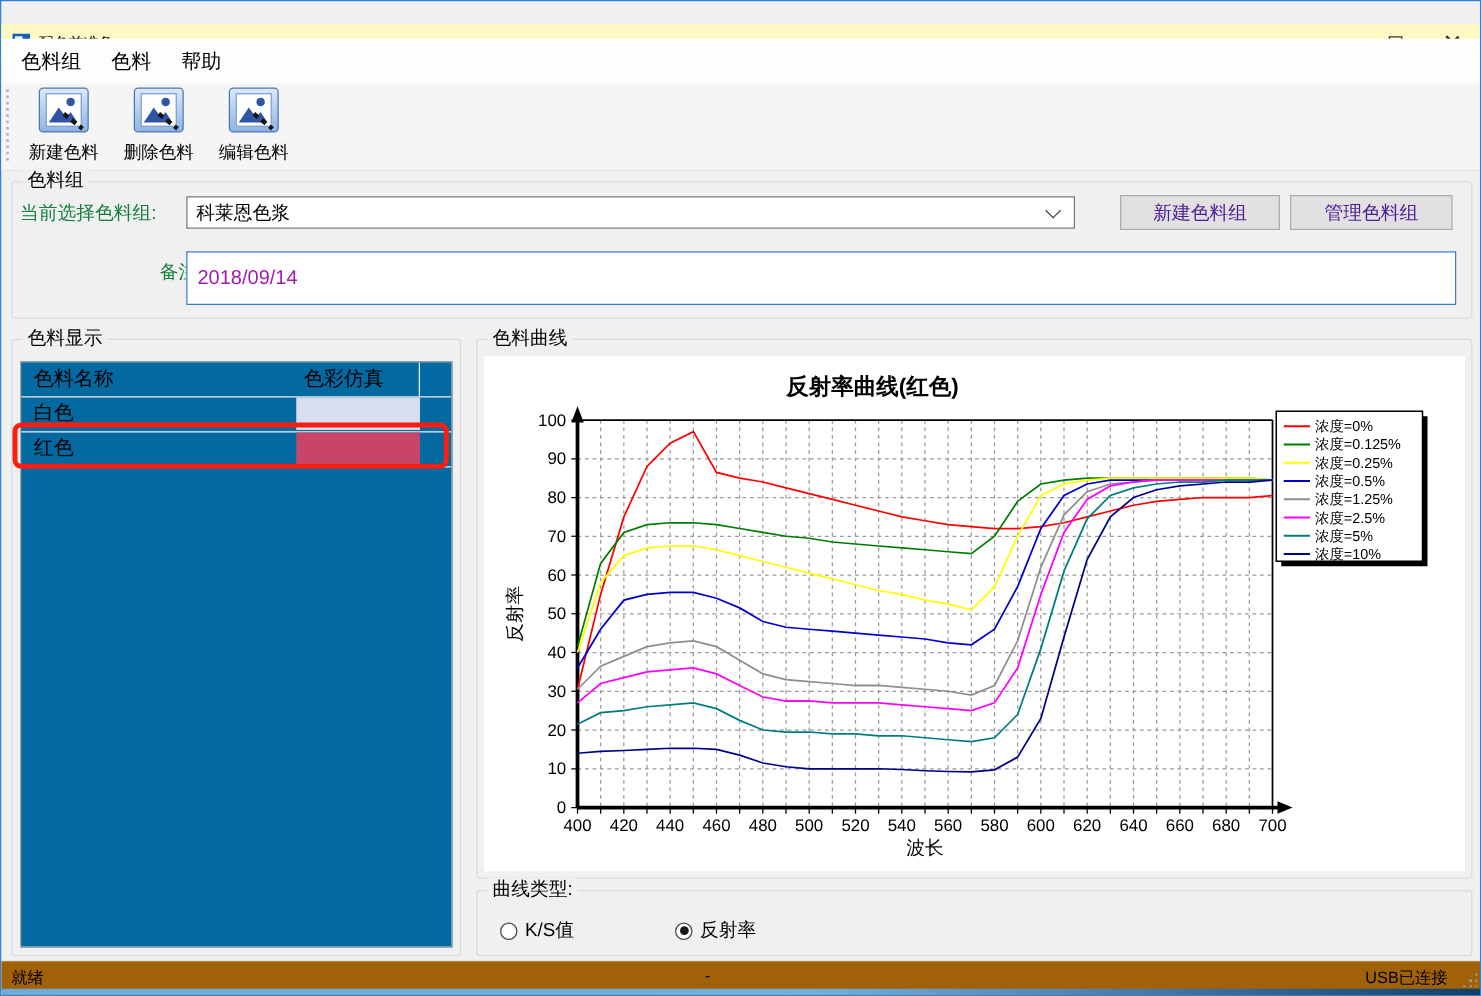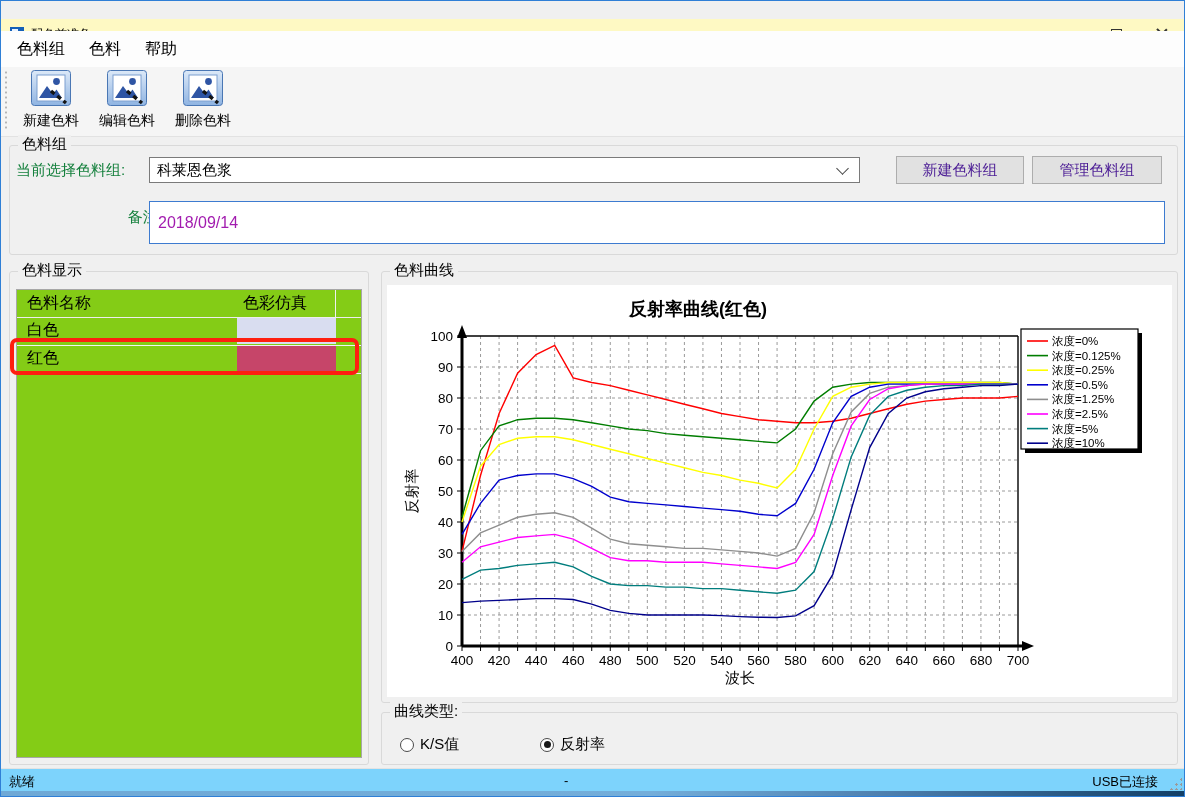--- a/index.html
+++ b/index.html
@@ -30,39 +30,39 @@
   .groupbox{position:absolute;border:1px solid #d9d9d9;border-radius:3px;box-sizing:border-box;}
   .gb-label{position:absolute;top:-11px;left:8px;background:#f0f0f0;padding:0 4px;font-size:15px;color:#000;white-space:nowrap;}
   
   .fieldlabel{position:absolute;font-size:15px;color:#15803d;}
   .combo{position:absolute;background:#fff;border:1px solid #7a7a7a;box-sizing:border-box;height:26px;display:flex;align-items:center;}
   .combo-text{font-size:15px;margin-left:7px;flex:1;}
   .combo-arrow{width:8px;height:8px;border-right:1.6px solid #444;border-bottom:1.6px solid #444;transform:rotate(45deg);margin-right:12px;margin-top:-4px;}
   .btn{position:absolute;height:28px;background:#e1e1e1;border:1px solid #adadad;box-sizing:border-box;font-size:15px;color:#4c1d95;display:flex;align-items:center;justify-content:center;font-family:inherit;}
   .remark-input{position:absolute;border:1px solid #3d7bd0;box-sizing:border-box;background:#fff;font-size:16px;color:#a21caf;padding:0 8px;font-family:inherit;outline:none;}
   
-  .ptable{position:absolute;left:6px;top:17px;width:346px;bottom:6px;background:#84cc16;border:1px solid #a7a7a7;box-sizing:border-box;overflow:hidden;}
+  .ptable{position:absolute;left:6px;top:17px;width:346px;bottom:6px;background:#0369a1;border:1px solid #a7a7a7;box-sizing:border-box;overflow:hidden;}
   .t-head{position:relative;height:27px;border-bottom:1px solid #ededed;}
   .t-head .c1{position:absolute;left:10px;top:3px;font-size:16px;}
   .t-head .c2{position:absolute;left:226px;top:3px;font-size:16px;}
   .t-head .colline{position:absolute;left:318px;top:0;bottom:0;width:1px;background:#f0f0f0;}
   .t-row{position:relative;height:27px;border-bottom:1px solid #f2f2f5;}
   .t-row .rname{position:absolute;left:10px;top:2px;font-size:16px;color:#000;}
   .t-row .swatch{position:absolute;left:220px;top:0;width:99px;height:26px;}
   .annotation{position:absolute;border:4px solid #fe1e10;border-radius:7px;pointer-events:none;z-index:5;}
   
   .chart-inner{position:absolute;left:5px;top:13px;right:5px;bottom:5px;background:#ffffff;}
   svg text{font-family:"Liberation Sans","DejaVu Sans",sans-serif;}
   
   .radio-item{position:absolute;top:22px;display:flex;align-items:center;}
   .radio-circle{width:14px;height:14px;border:1px solid #4a4a4a;border-radius:50%;background:#fff;box-sizing:border-box;position:relative;}
   .radio-circle.on::after{content:"";position:absolute;left:2.5px;top:2.5px;width:7px;height:7px;border-radius:50%;background:#1a1a1a;}
   .radio-label{font-size:15px;margin-left:6px;}
   
-  .statusbar{position:absolute;left:0;right:0;top:767px;height:24px;background:#7dd3fc;border-top:1px solid #e3e3e3;font-size:13px;color:#000;}
+  .statusbar{position:absolute;left:0;right:0;top:767px;height:24px;background:#a16207;border-top:1px solid #e3e3e3;font-size:13px;color:#000;}
   .sb-left{position:absolute;left:8px;top:4px;}
   .sb-center{position:absolute;left:563px;top:4px;}
   .sb-right{position:absolute;right:26px;top:4px;}
   .sb-grip{position:absolute;right:2px;bottom:3px;width:13px;height:13px;
     background-image:radial-gradient(circle,#9a9a9a 1.2px,transparent 1.4px);background-size:5px 5px;
     clip-path:polygon(100% 0,100% 100%,0 100%);}
   .taskbar-strip{position:absolute;left:0;right:0;top:790px;height:7px;background:linear-gradient(90deg,#6fa9d6 0%,#74aeda 55%,#4d7fae 75%,#123f66 100%);}
 </style>
 </head>
 <body>
@@ -124,37 +124,37 @@
                   <stop offset="0" stop-color="#dce9f8"></stop>
                   <stop offset="1" stop-color="#8fb4e2"></stop>
                 </linearGradient>
               </defs>
               <rect x="1.5" y="1.5" width="39" height="35" rx="3" fill="url(#ig)" stroke="#4a77b4"></rect>
               <rect x="7" y="6" width="28" height="26" fill="#ffffff" stroke="#7d9fd0"></rect>
               <circle cx="26.5" cy="12.5" r="3.4" fill="#2f55a4"></circle>
               <path d="M9 29 L17 17 L23 25 L26.5 20.5 L32 29 Z" fill="#2f55a4"></path>
               <line x1="21" y1="22" x2="36" y2="34" stroke="#141414" stroke-width="3.4" stroke-dasharray="4.5 3.5"></line>
             </svg></span>
-          <span class="tb-label">编辑色料</span>
+          <span class="tb-label">删除色料</span>
         </div>
         <div class="tb-btn">
           <span><svg viewBox="0 0 42 38">
               <defs>
                 <linearGradient id="ig" x1="0" y1="0" x2="0" y2="1">
                   <stop offset="0" stop-color="#dce9f8"></stop>
                   <stop offset="1" stop-color="#8fb4e2"></stop>
                 </linearGradient>
               </defs>
               <rect x="1.5" y="1.5" width="39" height="35" rx="3" fill="url(#ig)" stroke="#4a77b4"></rect>
               <rect x="7" y="6" width="28" height="26" fill="#ffffff" stroke="#7d9fd0"></rect>
               <circle cx="26.5" cy="12.5" r="3.4" fill="#2f55a4"></circle>
               <path d="M9 29 L17 17 L23 25 L26.5 20.5 L32 29 Z" fill="#2f55a4"></path>
               <line x1="21" y1="22" x2="36" y2="34" stroke="#141414" stroke-width="3.4" stroke-dasharray="4.5 3.5"></line>
             </svg></span>
-          <span class="tb-label">删除色料</span>
+          <span class="tb-label">编辑色料</span>
         </div>
       </div>
   </div>
 
   <div class="groupbox" style="left:8px;top:144px;width:1169px;height:110px;">
     <span class="gb-label">色料组</span>
     <span class="fieldlabel" style="left:6px;top:15px;">当前选择色料组:</span>
     <div class="combo" style="left:139px;top:11px;width:711px;">
       <span class="combo-text">科莱恩色浆</span>
       <span class="combo-arrow"></span>

